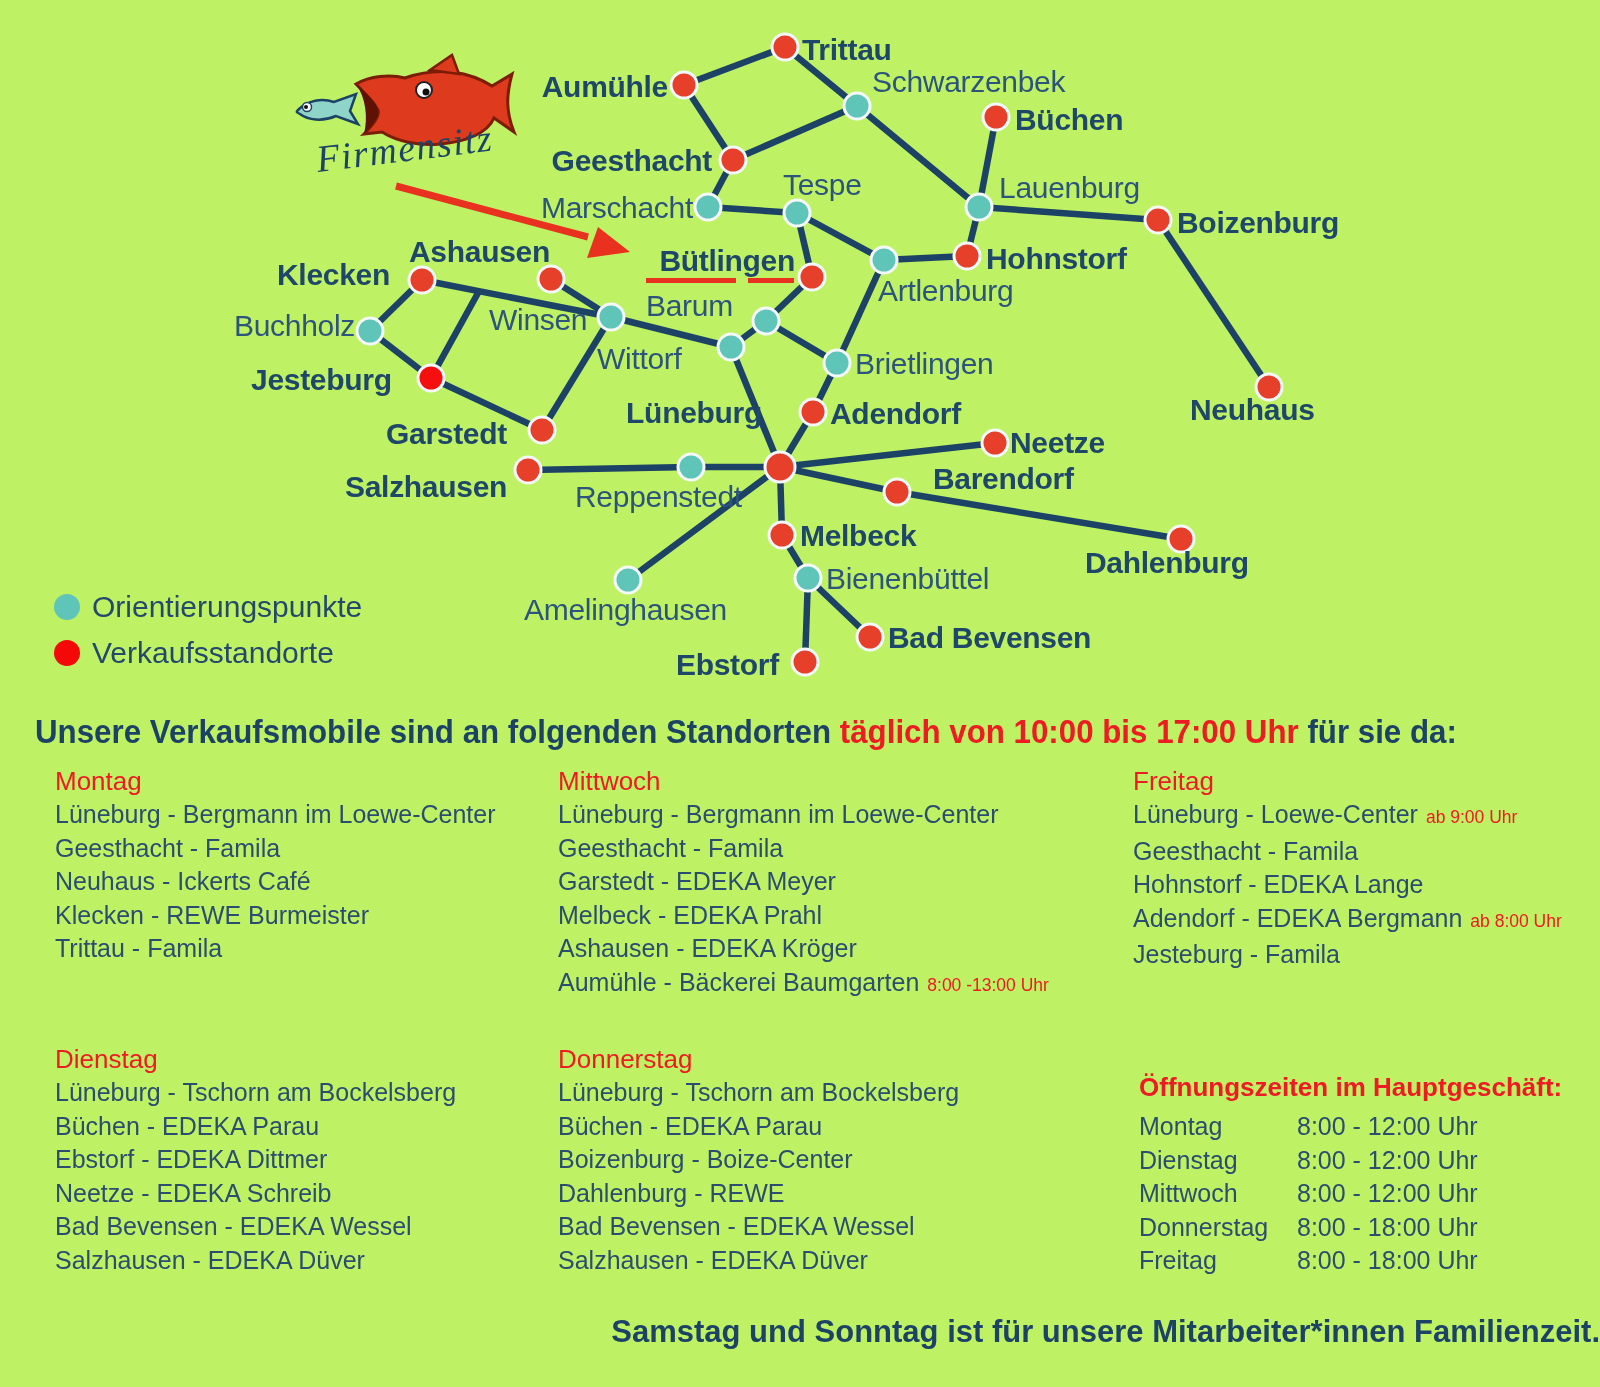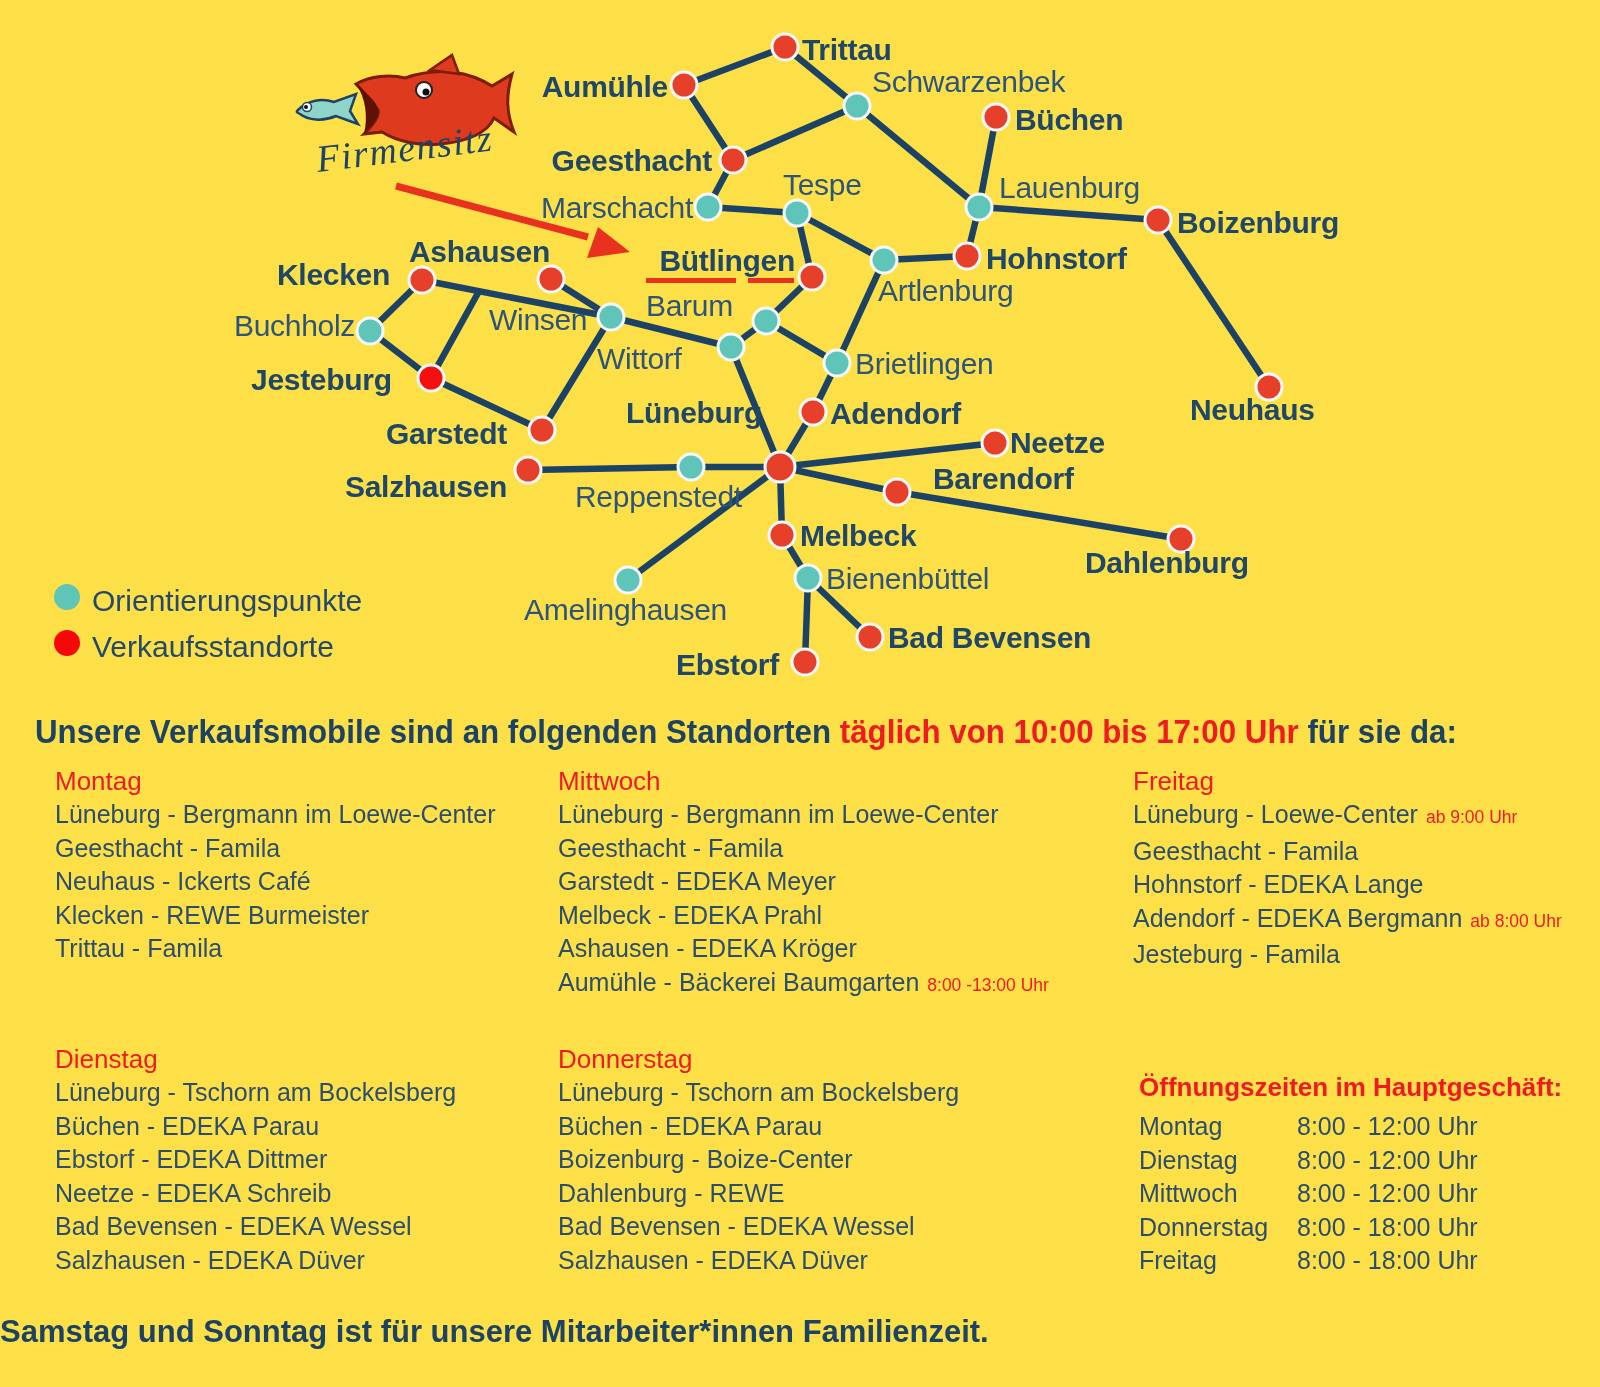--- a/index.html
+++ b/index.html
@@ -1,34 +1,34 @@
 <!DOCTYPE html>
 <html><head>
 <meta charset="utf-8">
 <style>
   html,body{margin:0;padding:0;}
-  .page{position:relative;width:1600px;height:1387px;background:#fde047;overflow:hidden;
+  .page{position:relative;width:1600px;height:1387px;background:#bef264;overflow:hidden;
         font-family:"Liberation Sans", sans-serif;}
   .map-svg{position:absolute;left:0;top:0;}
   .legend{position:absolute;left:54px;top:584px;}
-  .legend-row{display:flex;height:46px;}
+  .legend-row{display:flex;align-items:center;height:46px;}
   .legend-dot{width:26px;height:26px;border-radius:50%;margin-right:12px;flex:0 0 auto;}
   .legend-label{font-size:30px;color:#24496d;}
   .headline{position:absolute;left:35px;top:712px;font-size:34px;font-weight:bold;color:#1c4366;
             white-space:nowrap;transform:scaleX(0.92);transform-origin:left center;}
   .headline .hl{color:#ed1b22;}
   .day-block{position:absolute;}
   .day-header{font-size:26px;color:#ee1b24;height:32px;}
   .day-item{font-size:25px;color:#2b4d70;line-height:33.5px;white-space:nowrap;}
   .day-item .note{font-size:17.5px;color:#ee1b24;margin-left:8px;}
   .hours-block{position:absolute;left:1139px;top:1072px;}
   .hours-title{font-size:26px;color:#ee1b24;height:38px;font-weight:bold;}
   .hours-row{font-size:25px;color:#2b4d70;line-height:33.5px;white-space:nowrap;}
   .hours-row .hday{display:inline-block;width:158px;}
-  .footer{position:absolute;left:0;top:1314px;width:100%;text-align:left;
+  .footer{position:absolute;left:0;top:1314px;width:100%;text-align:right;
           font-size:31px;font-weight:bold;color:#1c4366;}
 </style>
 </head>
 <body>
 
 <div class="page">
 
   <svg class="map-svg" width="1600" height="700" viewBox="0 0 1600 700">
     <g id="map-edges">
         <line x1="684" y1="85" x2="785" y2="47" stroke="#1c4366" stroke-width="6.5" stroke-linecap="round"></line>

